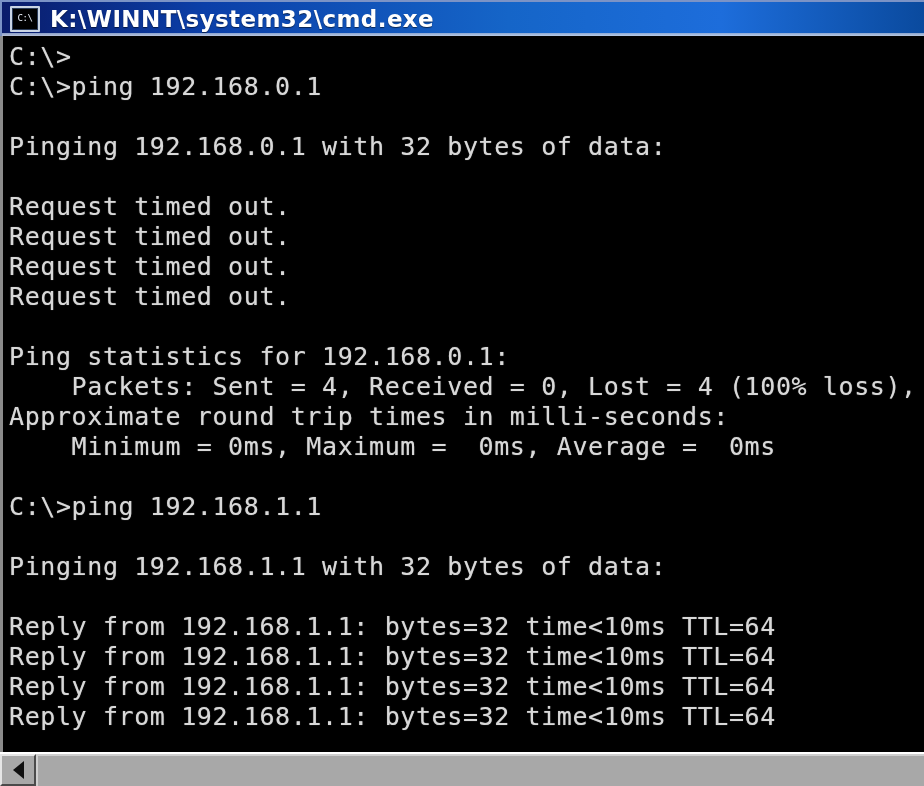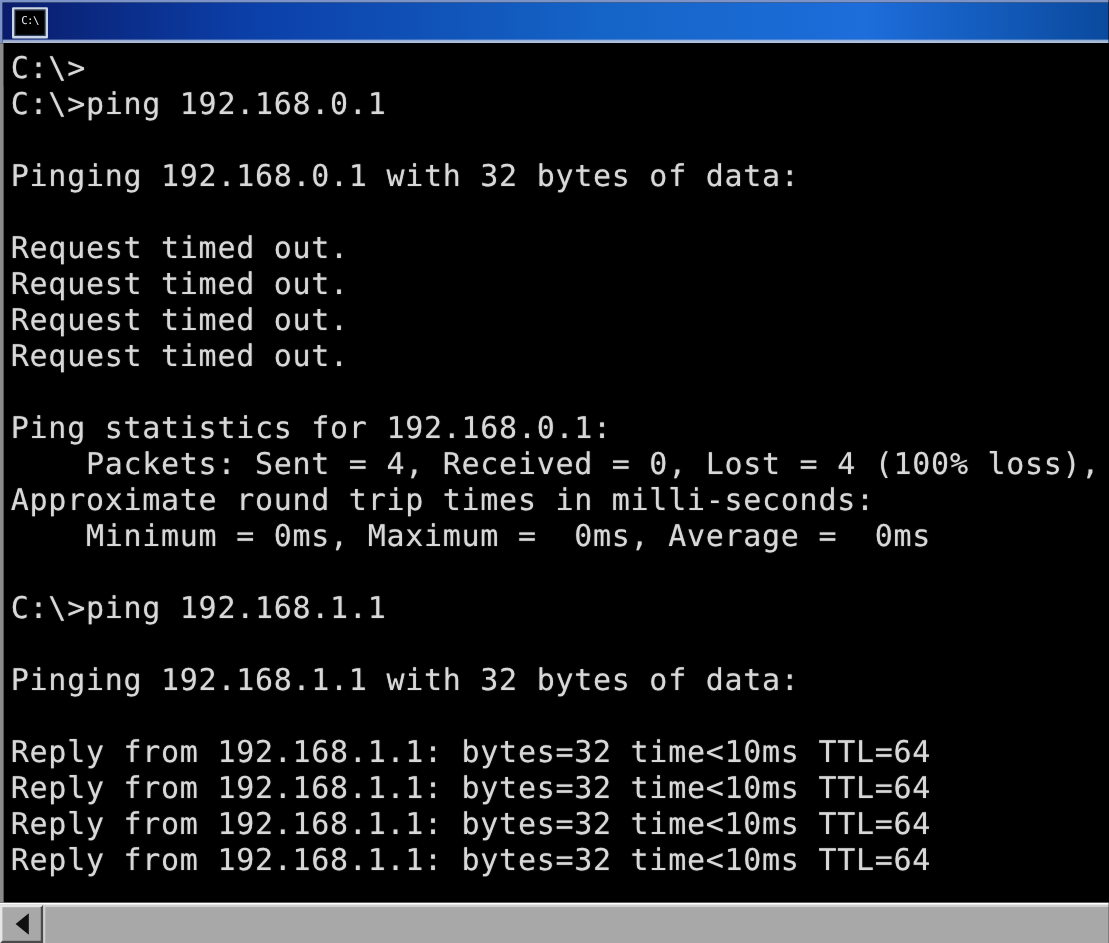--- a/index.html
+++ b/index.html
@@ -166,20 +166,21 @@
 </style>
 </head>
 <body>
 
 <div class="window">
 
   <div class="titlebar">
     <div class="title-icon">
       <span>C:\</span>
     </div>
+    <div class="title-text">K:\WINNT\system32\cmd.exe</div>
   </div>
 
   <div class="console-wrap">
     <div class="frame-left"></div>
     <div class="console" id="console-output"><div class="line">C:\&gt;</div><div class="line">C:\&gt;ping 192.168.0.1</div><div class="line blank"> </div><div class="line">Pinging 192.168.0.1 with 32 bytes of data:</div><div class="line blank"> </div><div class="line">Request timed out.</div><div class="line">Request timed out.</div><div class="line">Request timed out.</div><div class="line">Request timed out.</div><div class="line blank"> </div><div class="line">Ping statistics for 192.168.0.1:</div><div class="line">    Packets: Sent = 4, Received = 0, Lost = 4 (100% loss),</div><div class="line">Approximate round trip times in milli-seconds:</div><div class="line">    Minimum = 0ms, Maximum =  0ms, Average =  0ms</div><div class="line blank"> </div><div class="line">C:\&gt;ping 192.168.1.1</div><div class="line blank"> </div><div class="line">Pinging 192.168.1.1 with 32 bytes of data:</div><div class="line blank"> </div><div class="line">Reply from 192.168.1.1: bytes=32 time&lt;10ms TTL=64</div><div class="line">Reply from 192.168.1.1: bytes=32 time&lt;10ms TTL=64</div><div class="line">Reply from 192.168.1.1: bytes=32 time&lt;10ms TTL=64</div><div class="line">Reply from 192.168.1.1: bytes=32 time&lt;10ms TTL=64</div><div class="line blank"> </div></div>
   </div>
 
   <div class="hscroll">
     <div class="btn">
       <div class="arrow-left"></div>

